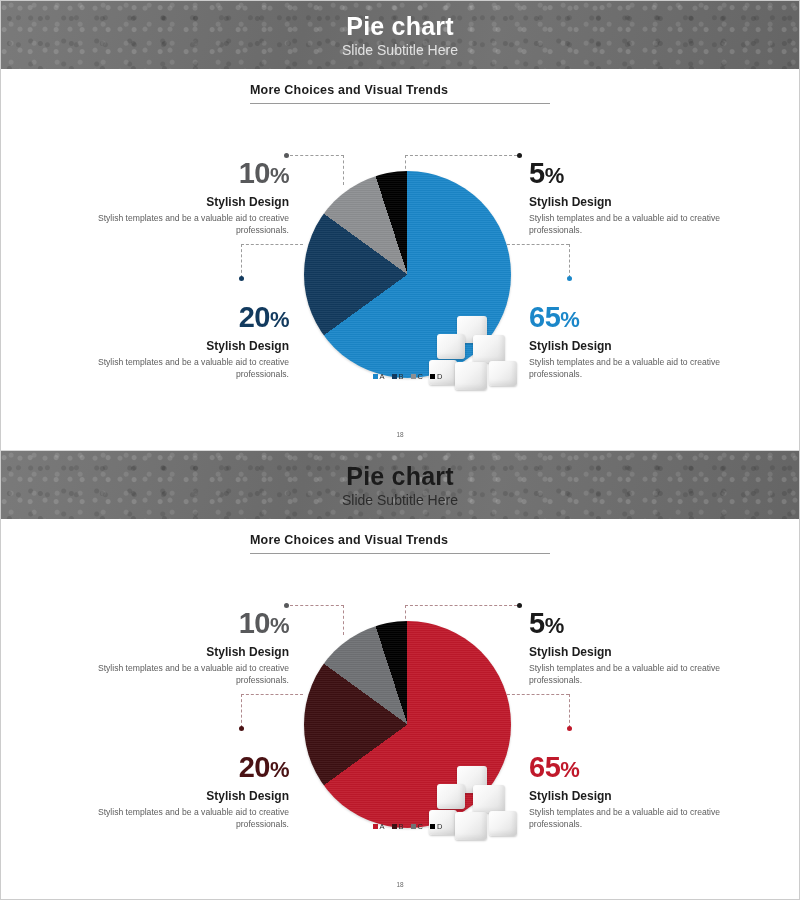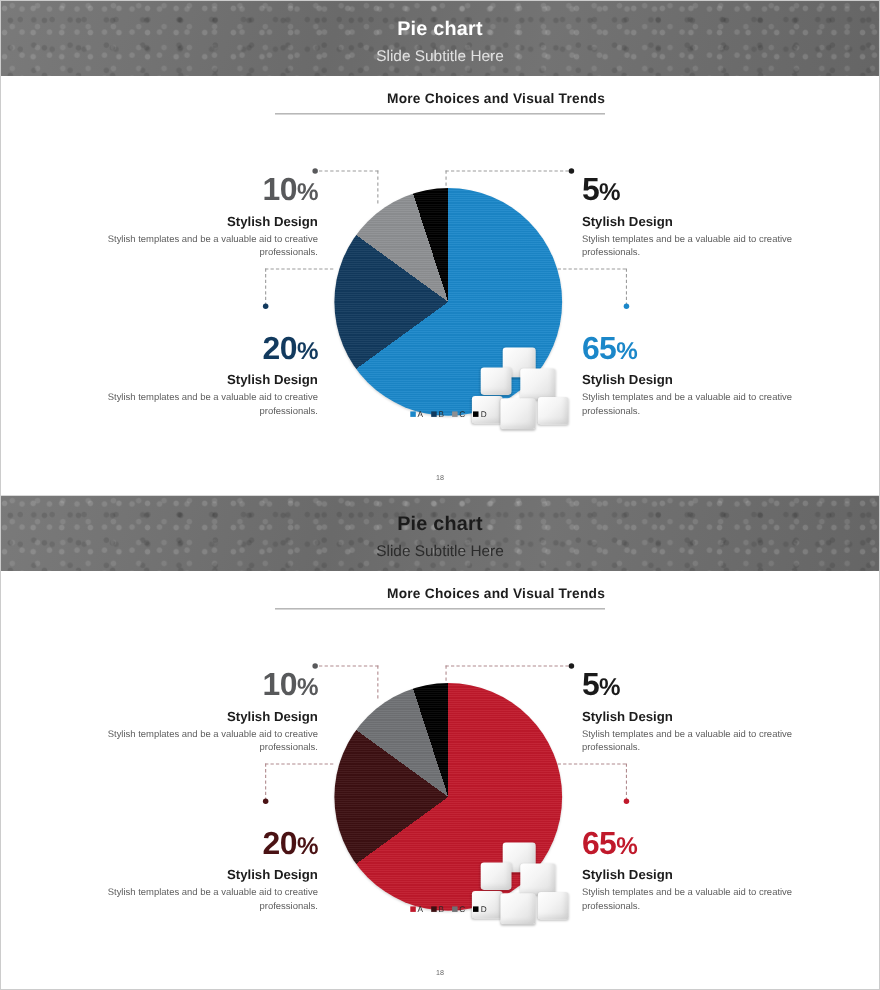--- a/index.html
+++ b/index.html
@@ -39,42 +39,42 @@
       radial-gradient(circle at 90% 74%, rgba(0,0,0,.11) 0 2px, transparent 3px),
       linear-gradient(105deg, #7a7a7a 0%, #6a6a6a 38%, #737373 62%, #656565 100%);
     background-size: 26px 22px, 31px 25px, 23px 19px, 29px 27px, 25px 21px, 33px 23px, 100% 100%;
     display: flex;
     flex-direction: column;
     align-items: center;
     justify-content: center;
     text-align: center;
   }
   .header-title {
-    font-size: 18px;
+    font-size: 25px;
     font-weight: bold;
     line-height: 28px;
     letter-spacing: .2px;
     text-align: center;
   }
   .header-sub {
     font-size: 14px;
     line-height: 18px;
     margin-top: 1px;
   }
   .theme-blue .header-title { color: #ffffff; }
   .theme-blue .header-sub   { color: #e2e2e2; }
   .theme-red  .header-title { color: #1b1b1b; }
   .theme-red  .header-sub   { color: #2b2b2b; }
 
   
   .section-head {
     position: absolute;
     left: 249px; top: 82px;
     width: 300px;
-    text-align: right;
+    text-align: left;
   }
   .section-head .txt {
     font-size: 12.5px;
     font-weight: bold;
     color: #1d1d1d;
     letter-spacing: .2px;
     display: block;
     padding-bottom: 6px;
   }
   .section-head .rule {

